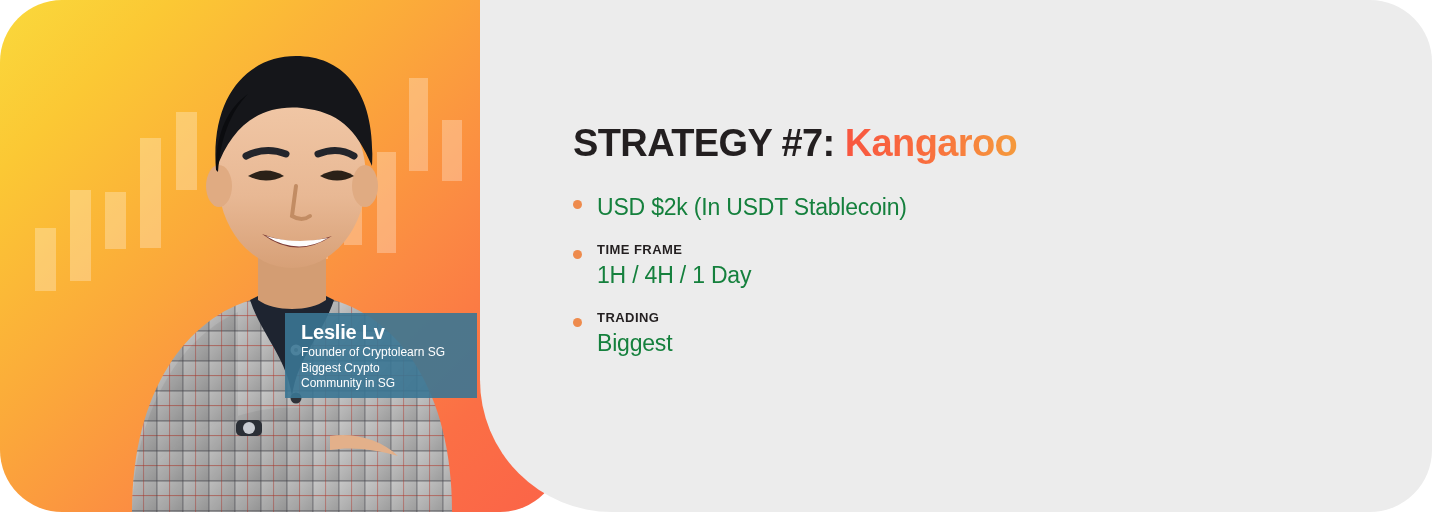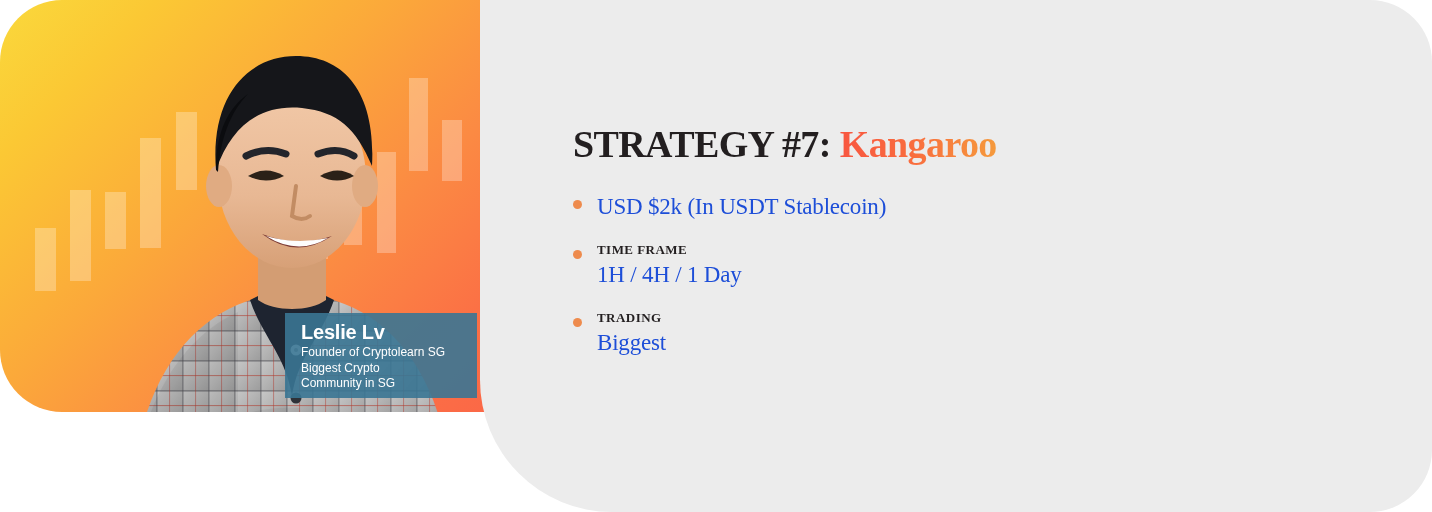--- a/index.html
+++ b/index.html
@@ -14,21 +14,21 @@
   #stage {
     position:relative;
     width:1432px; height:512px;
     background:#ffffff;
   }
 
   
   .hero-card {
     position:absolute;
     left:0; top:0;
-    width:562px; height:412px;
+    width:562px; height:512px;
     border-radius:62px 62px 62px 62px;
     background:linear-gradient(135deg,
         #FAD93C 0%,
         #FBC834 16%,
         #FBA93A 40%,
         #FB8A43 62%,
         #FB6F45 82%,
         #FB6348 100%);
     overflow:hidden;
   }
@@ -69,21 +69,20 @@
     margin-top:1px;
   }
 
   
   .info-card {
     position:absolute;
     left:480px; top:0;
     width:952px; height:512px;
     background:#ECECEC;
     border-radius:0 62px 62px 132px;
-    font-family:Liberation Serif, serif;
   }
 
   .title {
     position:absolute;
     left:93px; top:122px;
     font-size:38px;
     font-weight:bold;
     letter-spacing:-0.6px;
     white-space:nowrap;
   }
@@ -113,21 +112,21 @@
   .spec-label {
     font-size:13px;
     font-weight:bold;
     letter-spacing:0.45px;
     color:#231F20;
     line-height:16px;
   }
   .spec-value {
     font-size:23px;
     font-weight:normal;
-    color:#1d4ed8;
+    color:#15803d;
     line-height:30px;
     margin-top:2px;
     letter-spacing:-0.2px;
   }
 </style>
 </head>
 <body>
 
 <div id="stage">
 

